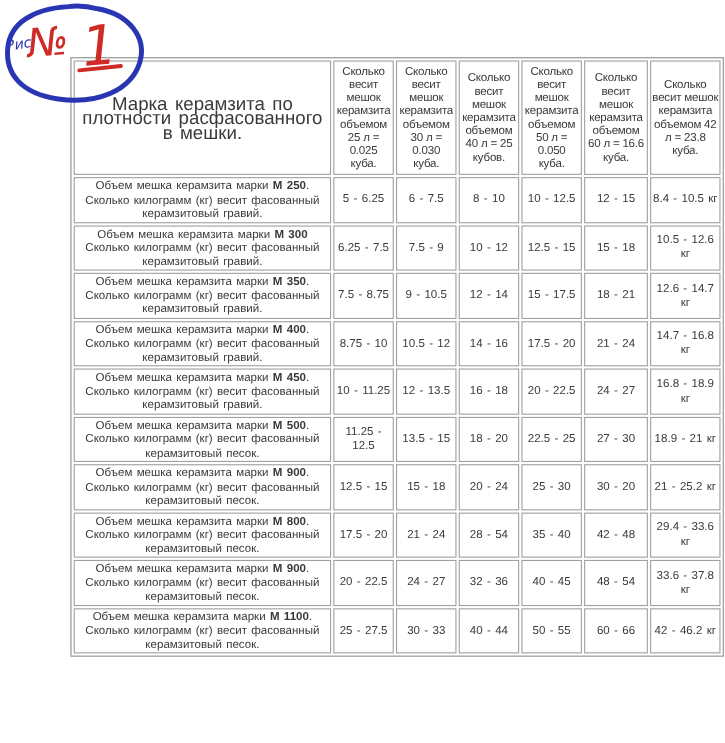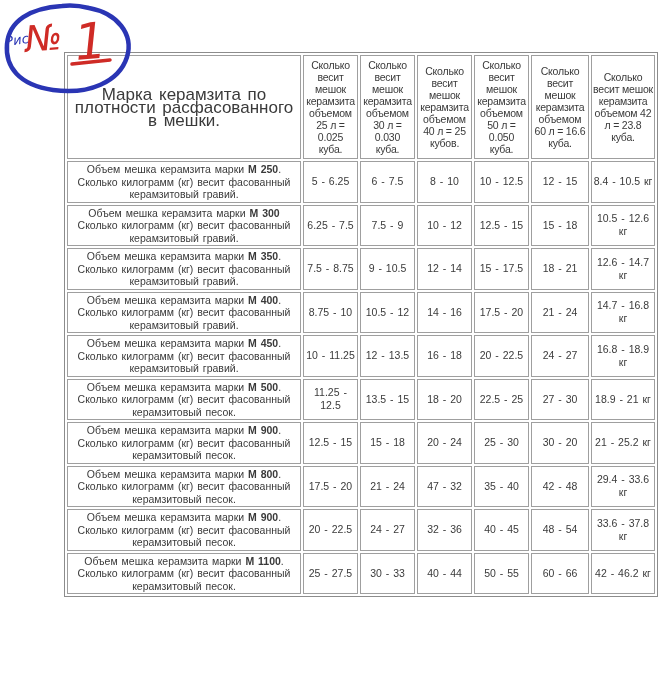--- a/index.html
+++ b/index.html
@@ -136,21 +136,21 @@
           <td class="value-cell">15 - 18</td>
           <td class="value-cell">20 - 24</td>
           <td class="value-cell">25 - 30</td>
           <td class="value-cell">30 - 20</td>
           <td class="value-cell">21 - 25.2 кг</td>
         </tr>
         <tr>
           <td class="label-cell"><span>Объем мешка керамзита марки </span><b>М 800</b><span>. Сколько килограмм (кг) весит фасованный керамзитовый песок.</span></td>
           <td class="value-cell">17.5 - 20</td>
           <td class="value-cell">21 - 24</td>
-          <td class="value-cell">47 - 32</td>
+          <td class="value-cell">28 - 54</td>
           <td class="value-cell">35 - 40</td>
           <td class="value-cell">42 - 48</td>
           <td class="value-cell">29.4 - 33.6 кг</td>
         </tr>
         <tr>
           <td class="label-cell"><span>Объем мешка керамзита марки </span><b>М 900</b><span>. Сколько килограмм (кг) весит фасованный керамзитовый песок.</span></td>
           <td class="value-cell">20 - 22.5</td>
           <td class="value-cell">24 - 27</td>
           <td class="value-cell">32 - 36</td>
           <td class="value-cell">40 - 45</td>

